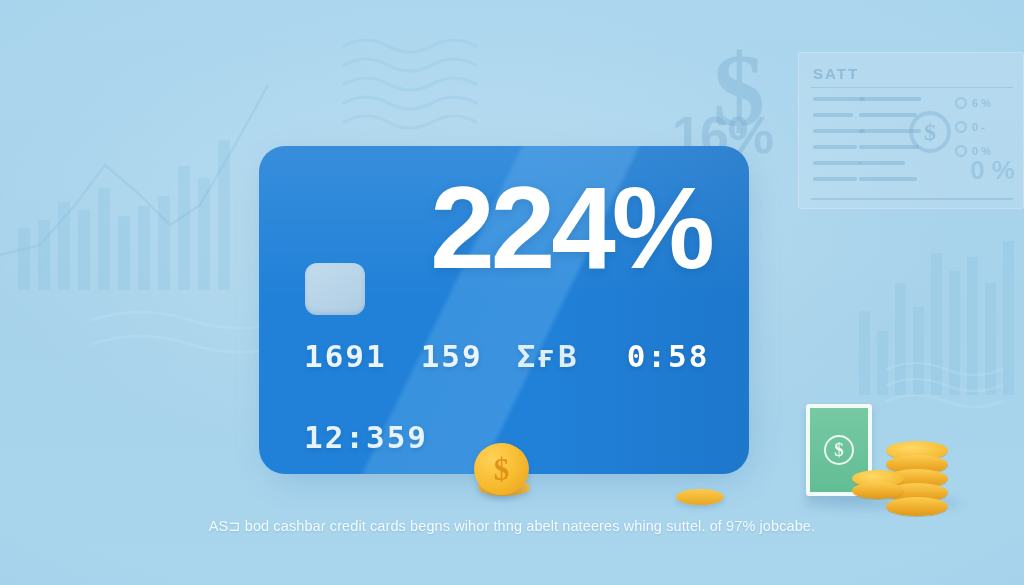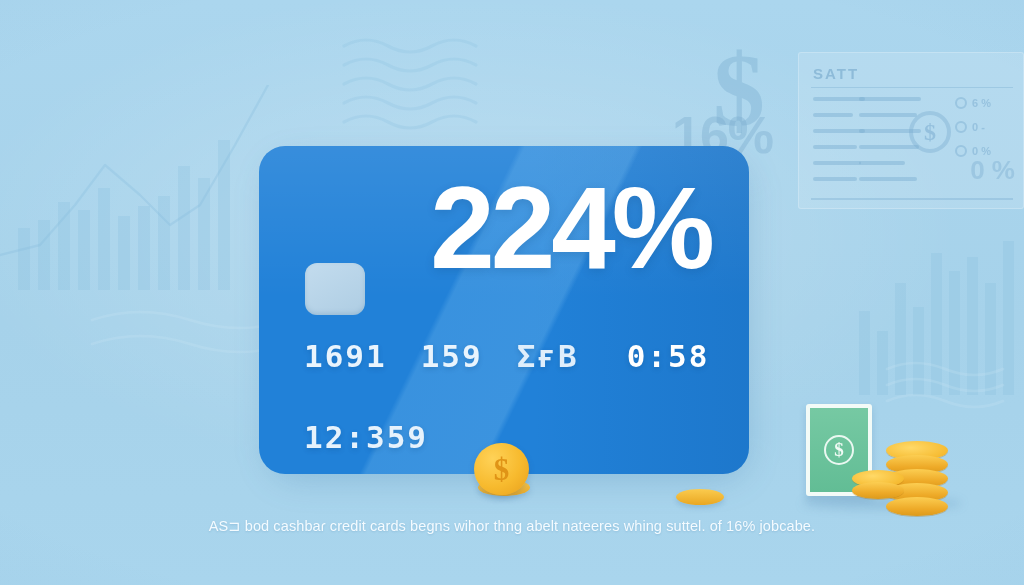--- a/index.html
+++ b/index.html
@@ -386,15 +386,15 @@
       <div class="disc"></div>
     </div>
     <div class="stack stack-short">
       <div class="disc s top"></div>
       <div class="disc s"></div>
     </div>
   </div>
 
   <div class="edge-shade"></div>
 
-  <div class="caption">AS⊐ bod cashbaɾ credit cards begns wihor thng abelt nateeres whing suttel. of 16% jobcabe.</div>
+  <div class="caption">AS⊐ bod cashbaɾ credit cards begns wihor thng abelt nateeres whing suttel. of 97% jobcabe.</div>
 
 </div>
 
 </body></html>

